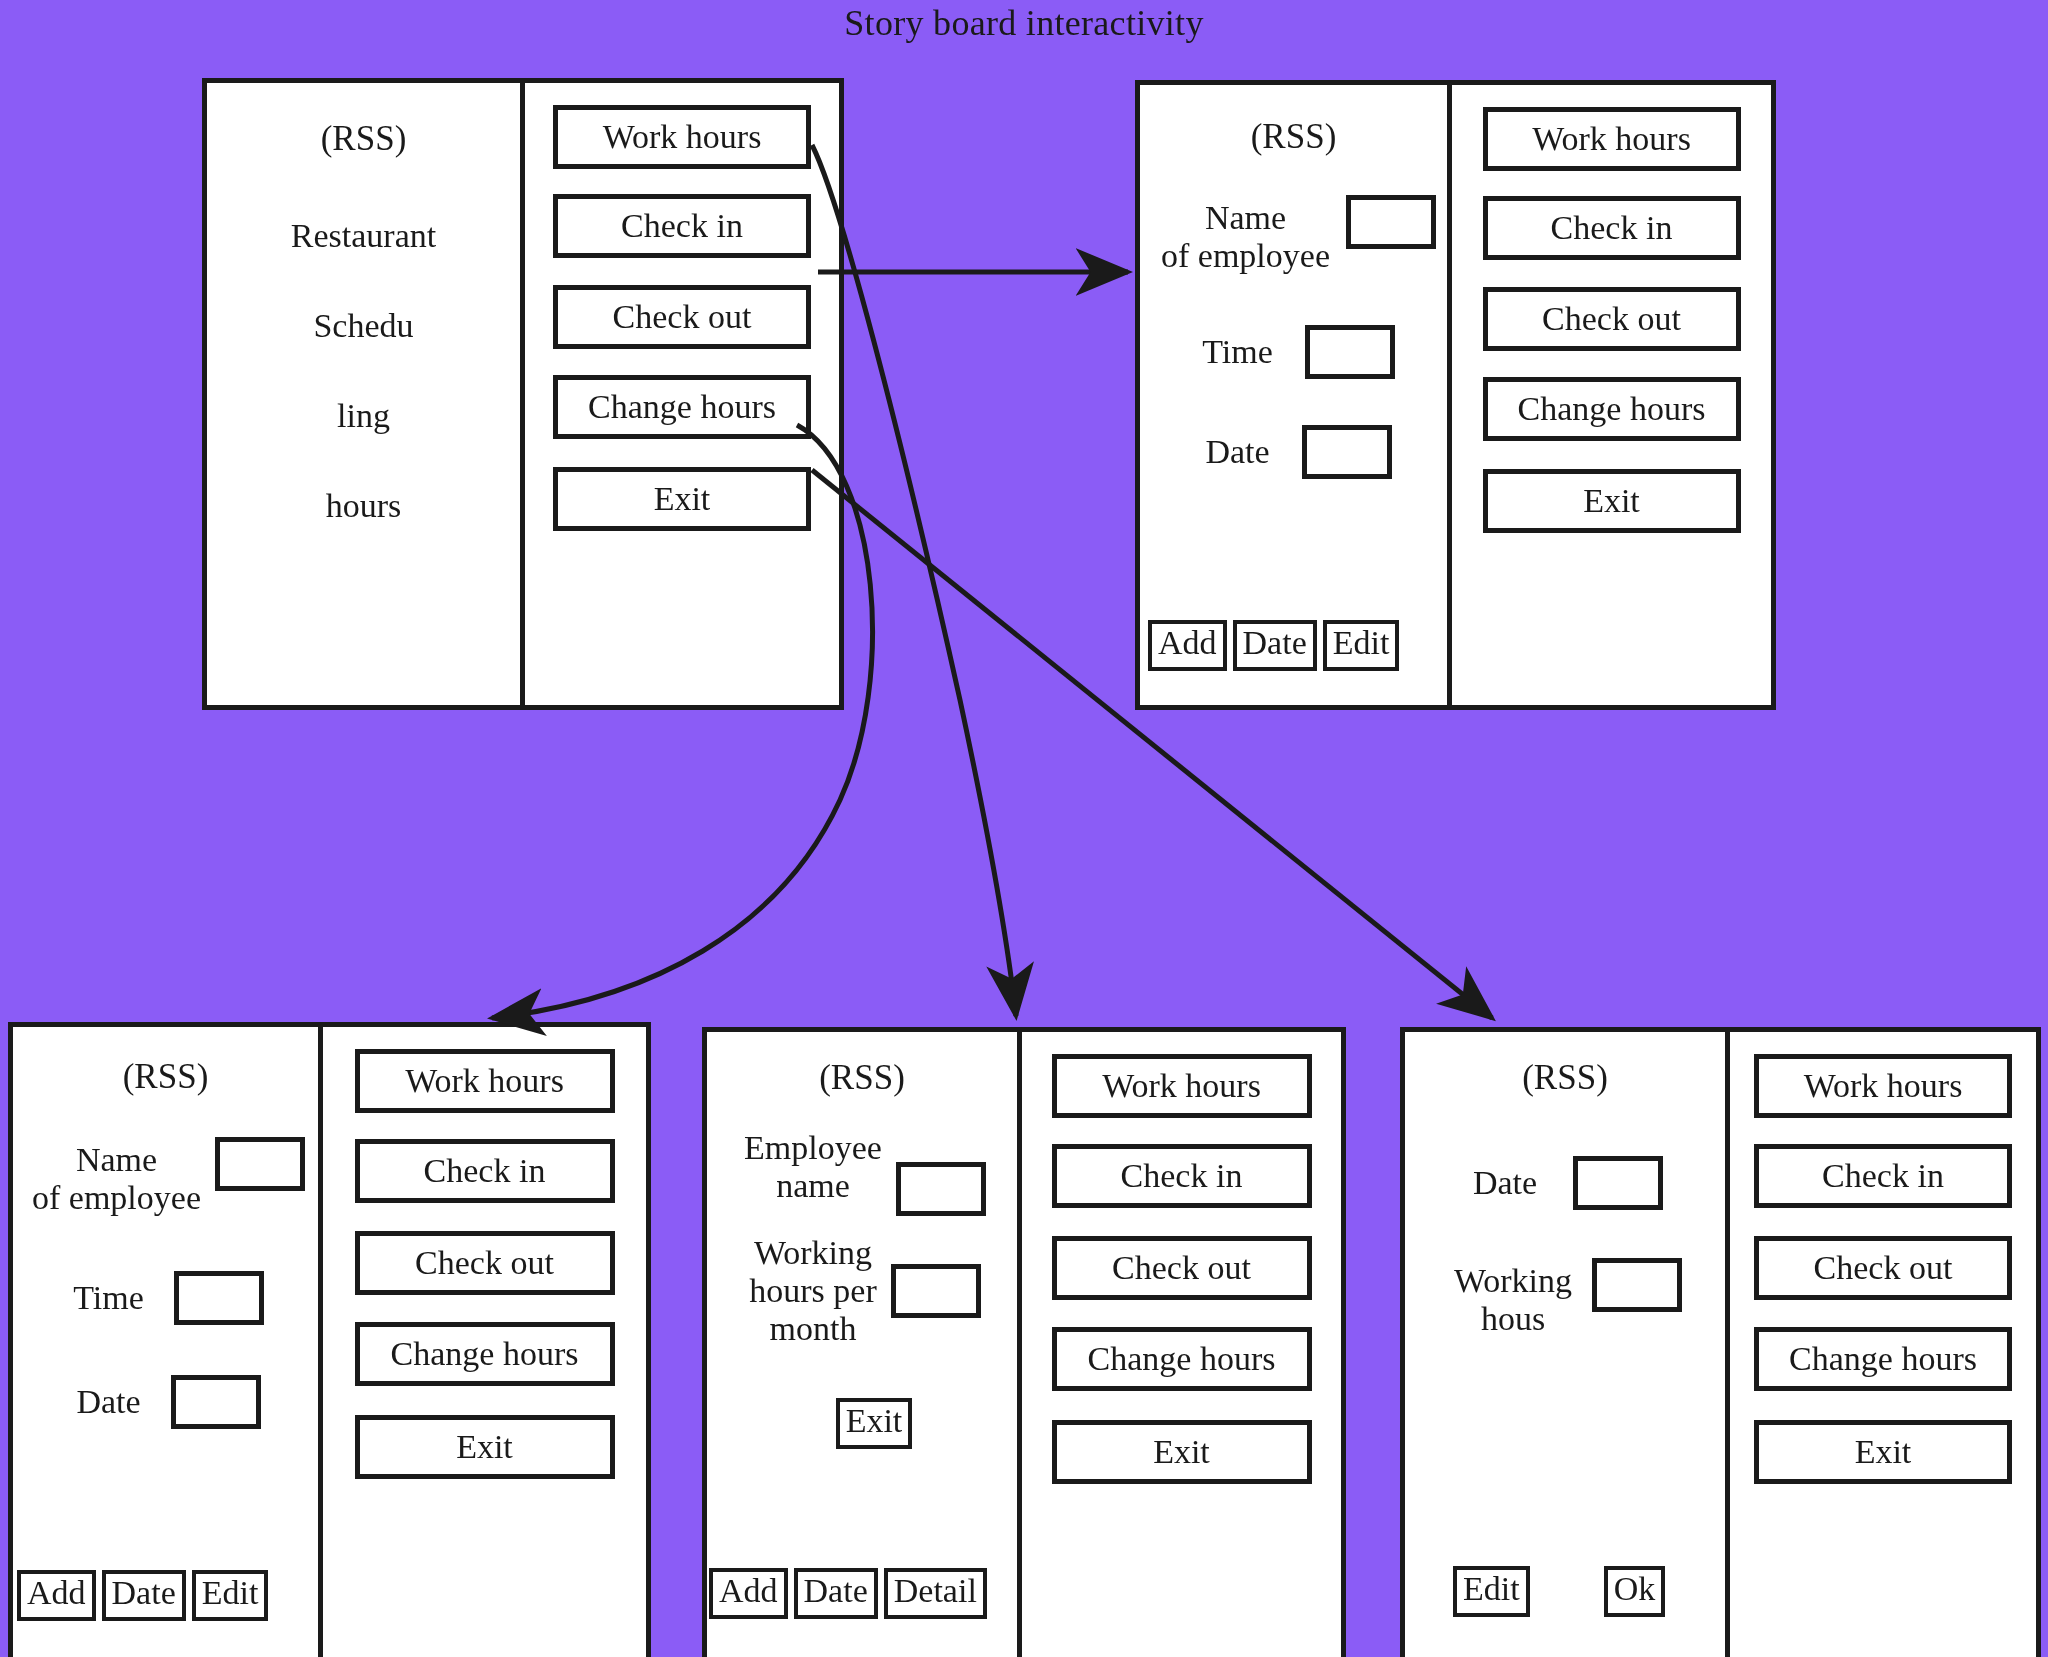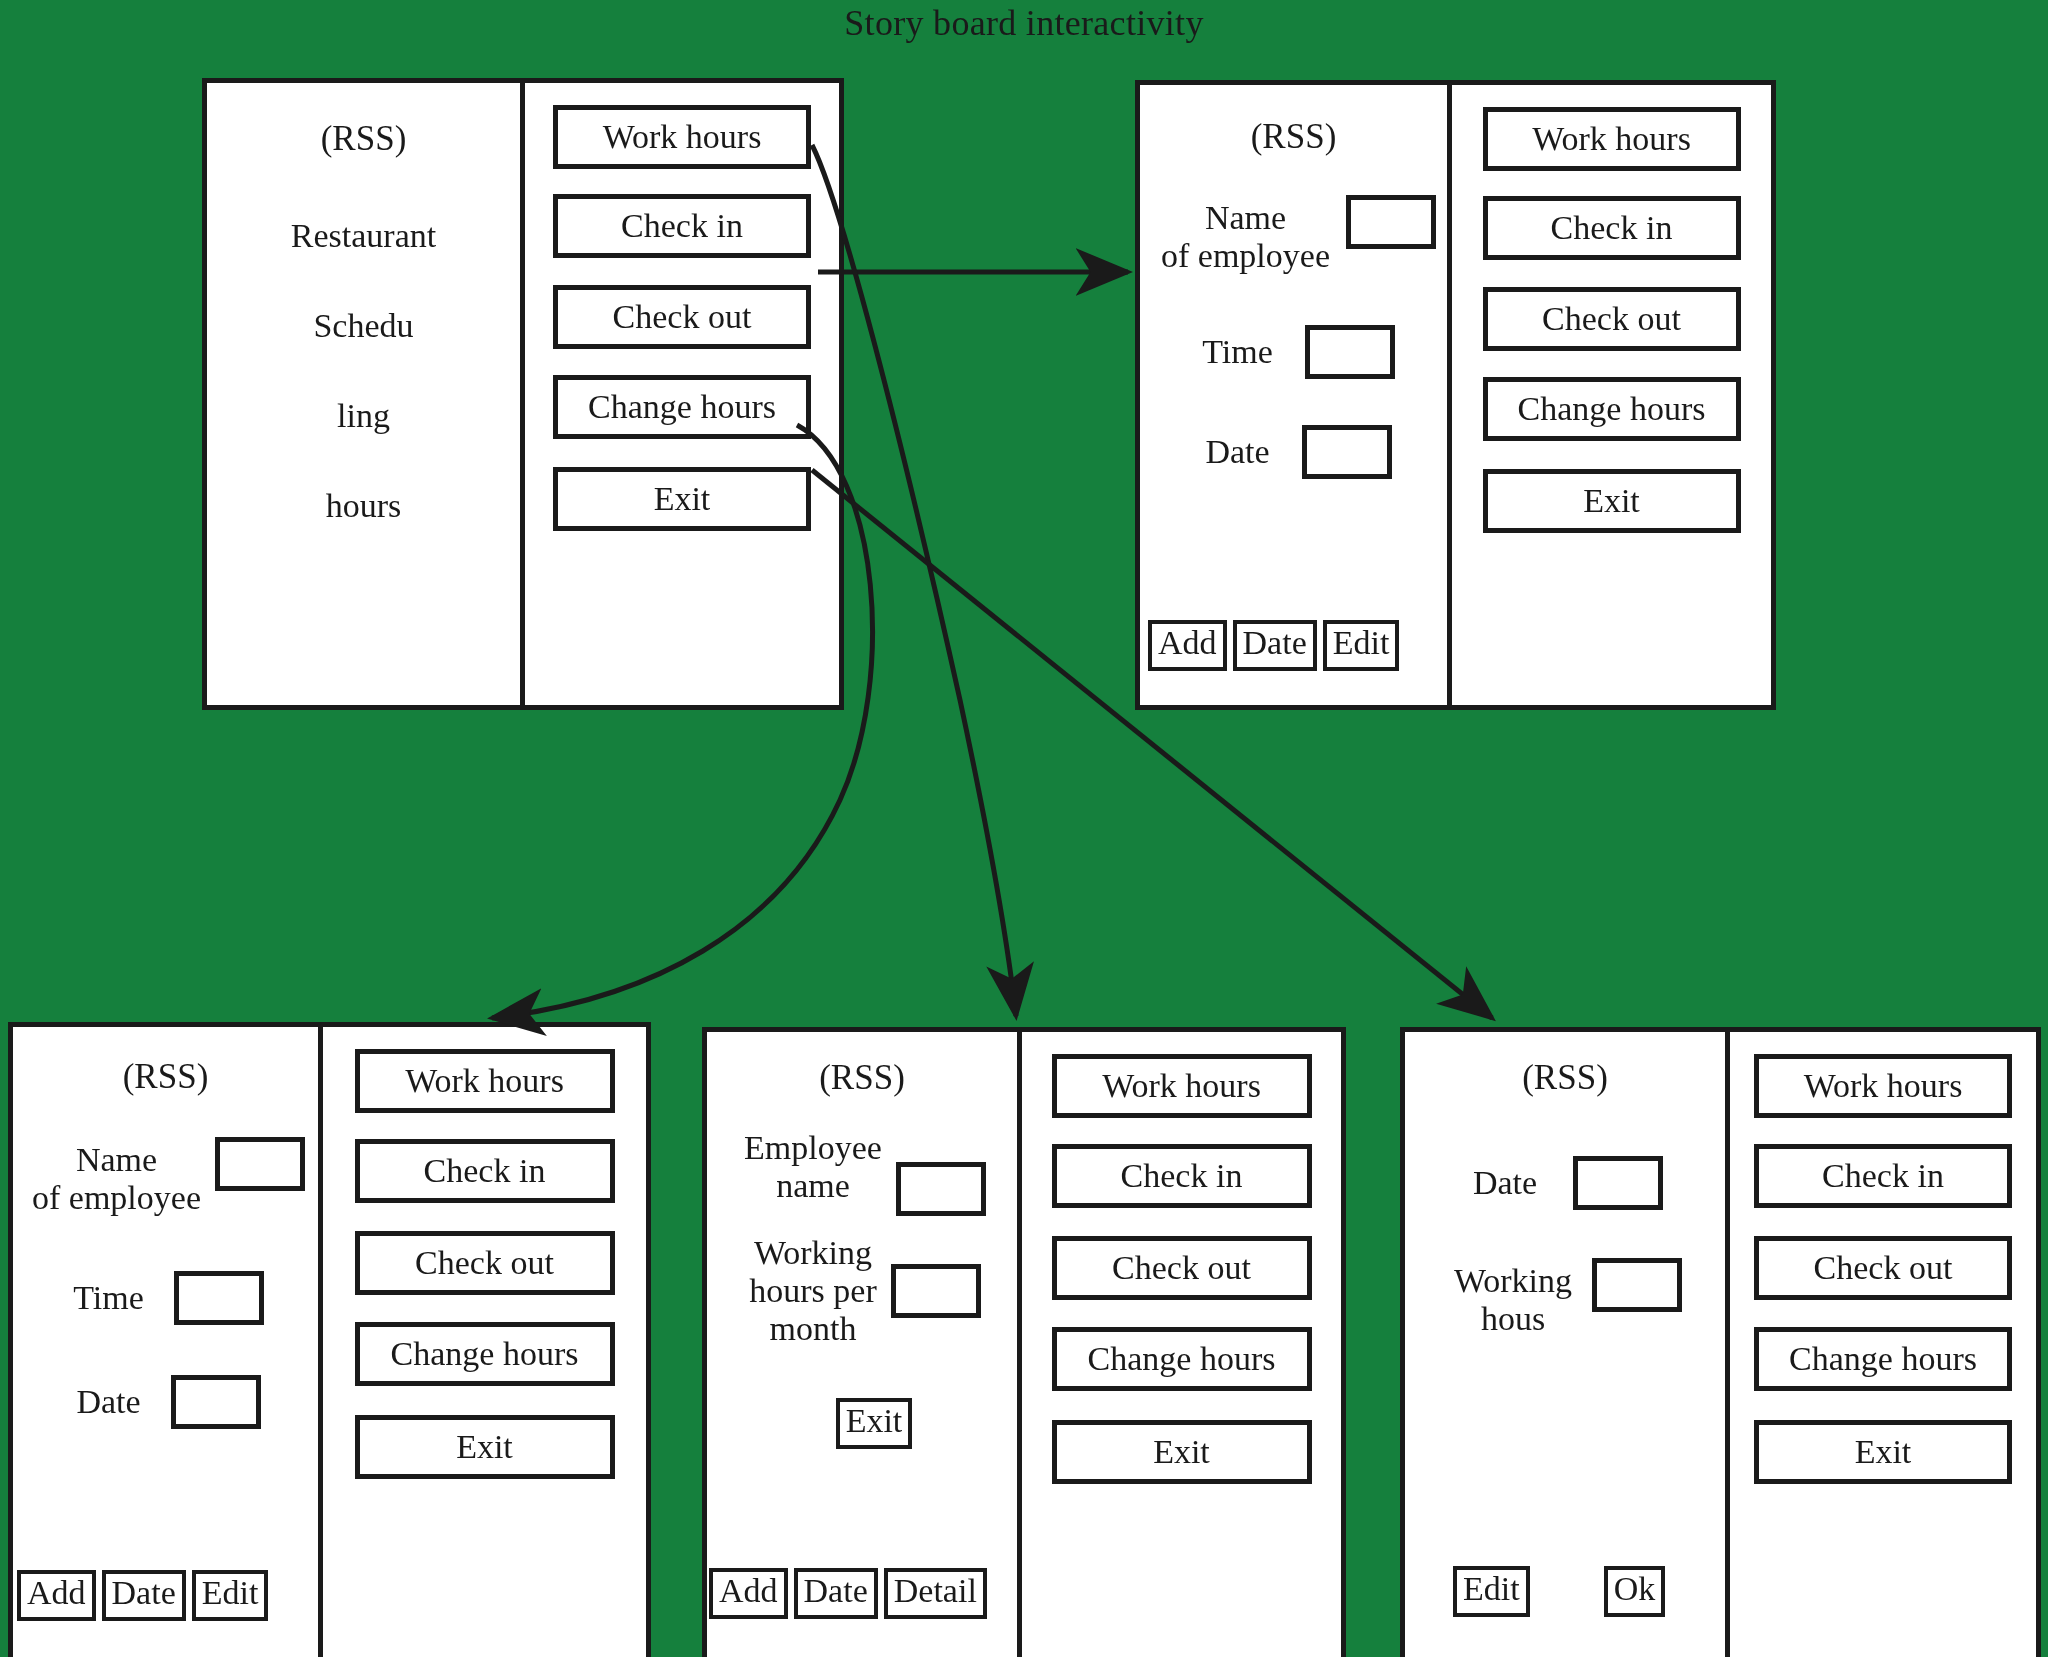--- a/index.html
+++ b/index.html
@@ -4,21 +4,21 @@
 <style>
   html, body {
     margin: 0;
     padding: 0;
     background: #ffffff;
   }
   #stage {
     position: relative;
     width: 2048px;
     height: 1657px;
-    background: #15803d;
+    background: #8b5cf6;
     font-family: "Liberation Serif", "DejaVu Serif", serif;
     color: #1a1a1a;
     overflow: hidden;
   }
 
   
   #diagram-title {
     position: absolute;
     left: 0;
     top: 2px;

